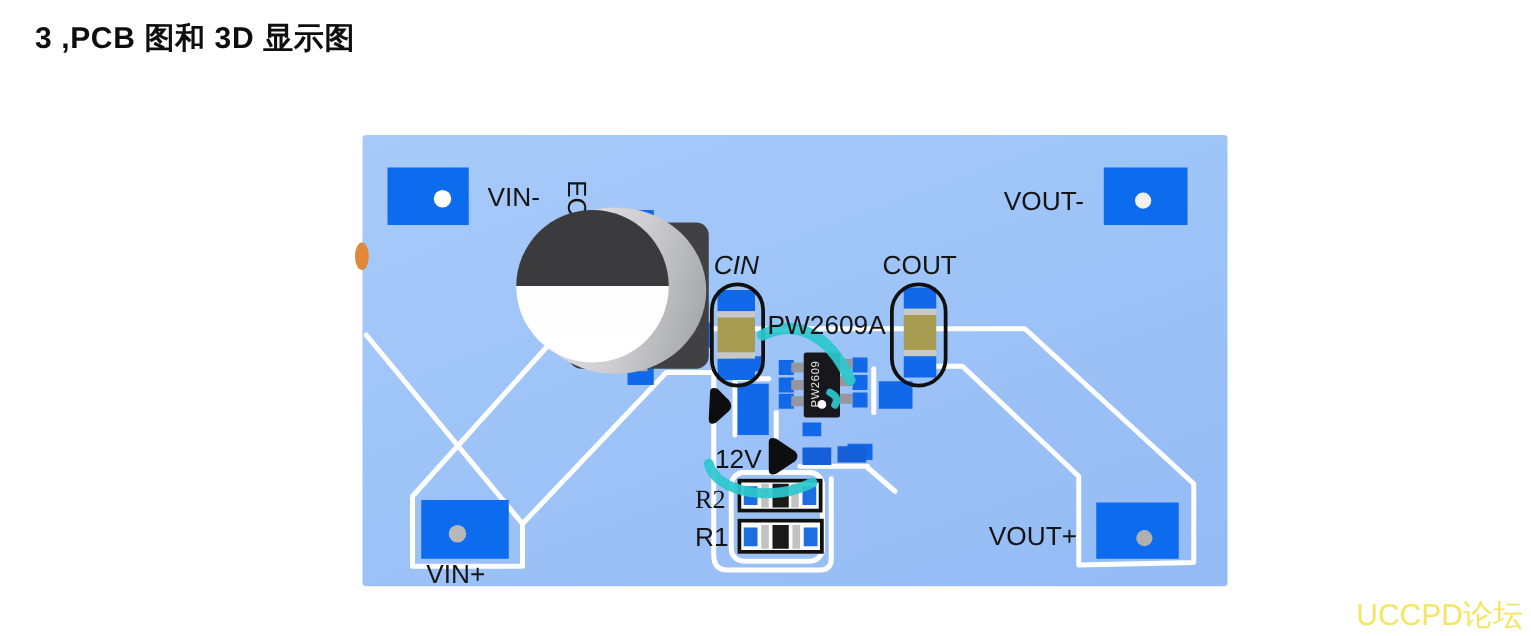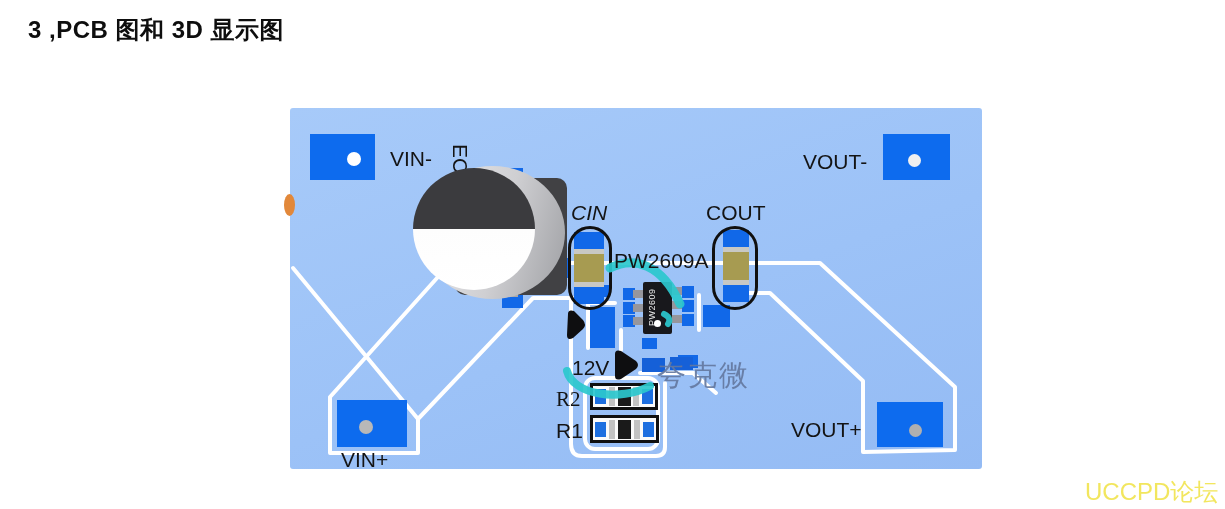--- a/index.html
+++ b/index.html
@@ -169,21 +169,20 @@
   <svg class="layer overlay" viewBox="0 0 692 361">
     <path fill="#0e0e10" d="M278,206 Q278,201 284,203 L293,212 Q297,217 293,221 L283,230 Q277,233 277,227 Z"></path>
     <path fill="#0e0e10" d="M325,246 Q325,241 331,243 L346,253 Q350,257 346,261 L331,271 Q325,273 325,268 Z"></path>
     <g fill="none" stroke="#2cc8ce" stroke-linecap="round" opacity="0.92">
       <path stroke-width="9" d="M320,160 C344,148 372,156 390,196"></path>
       <path stroke-width="8" d="M277,263 C283,287 330,294 360,278"></path>
       <path stroke-width="6" d="M374,206 Q382,210 378,216"></path>
     </g>
   </svg>
 
-  <div class="wm-quark">夸克微</div>
 
   <div class="lbl" style="left:100px;top:39px;">VIN-</div>
   <div class="lbl" style="left:513px;top:42px;text-align:center;">VOUT-</div>
   <div class="lbl" style="left:281px;top:93px;font-style:italic;">CIN</div>
   <div class="lbl" style="left:416px;top:93px;">COUT</div>
   <div class="lbl" style="left:324px;top:141px;">PW2609A</div>
   <div class="lbl" style="left:282px;top:248px;">12V</div>
   <div class="lbl" style="left:266px;top:279px;font-family:Liberation Serif, serif;">R2</div>
   <div class="lbl" style="left:266px;top:311px;">R1</div>
   <div class="lbl" style="left:51px;top:340px;text-align:right;">VIN+</div>

